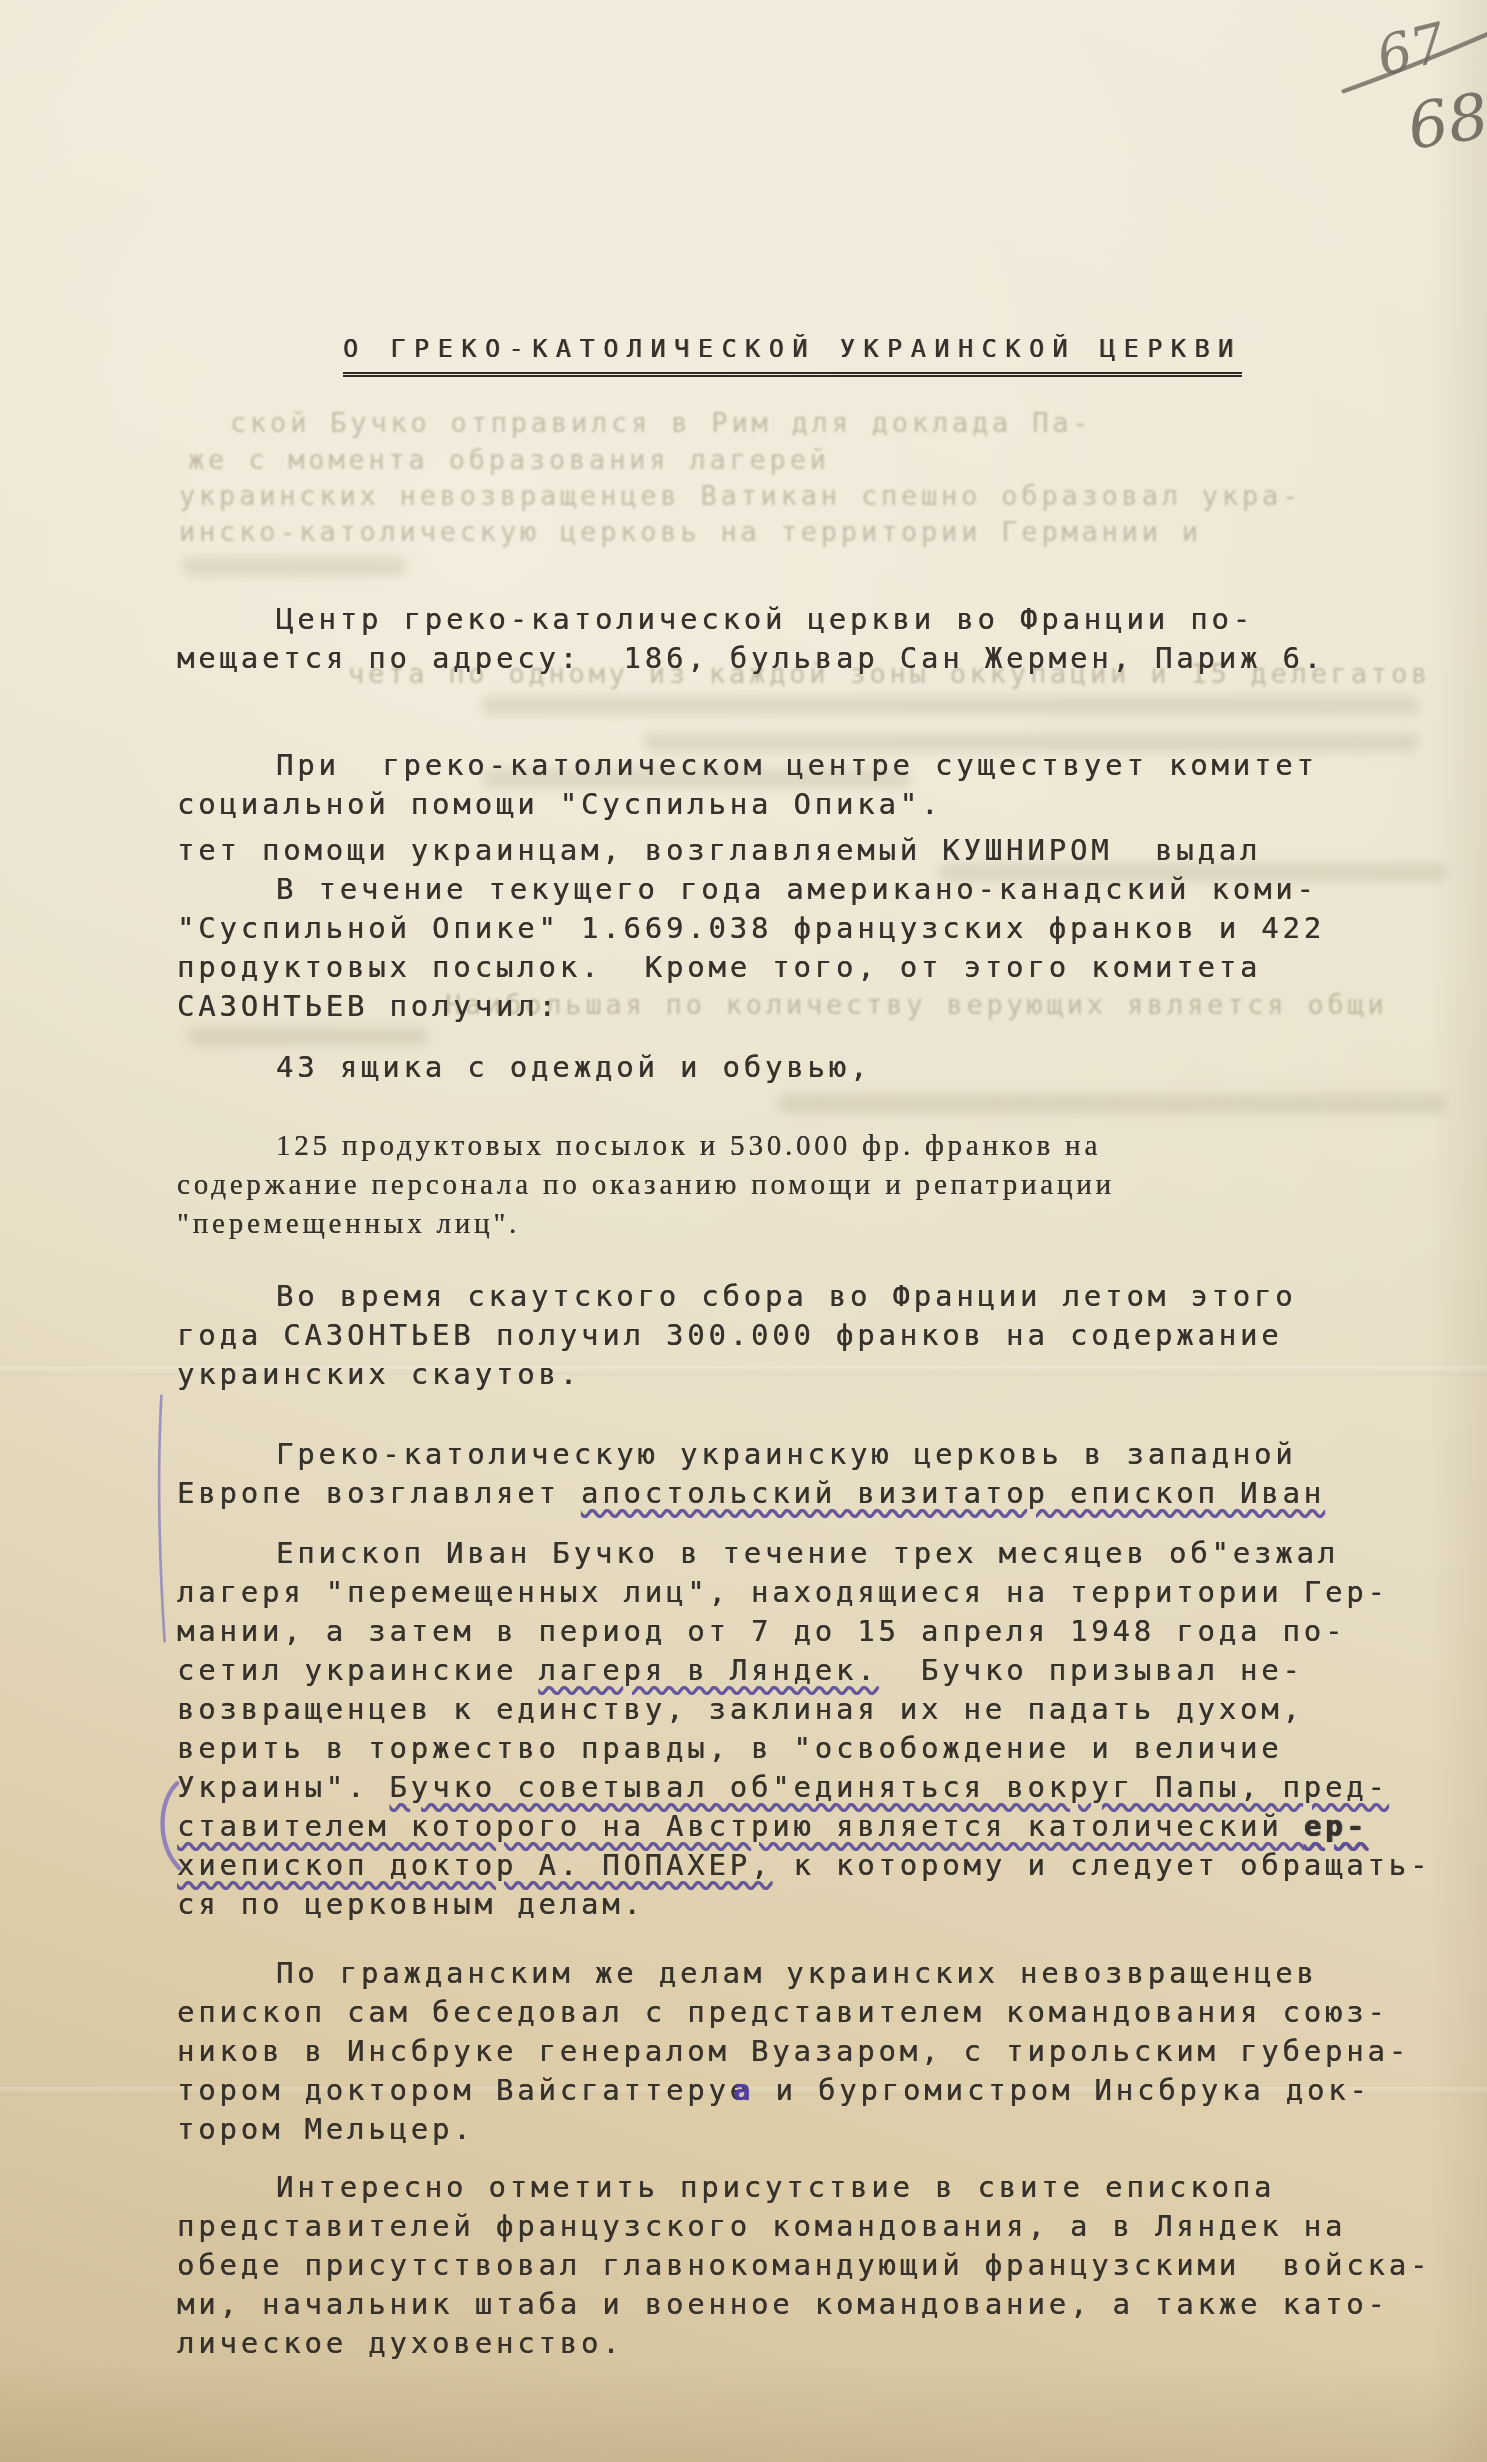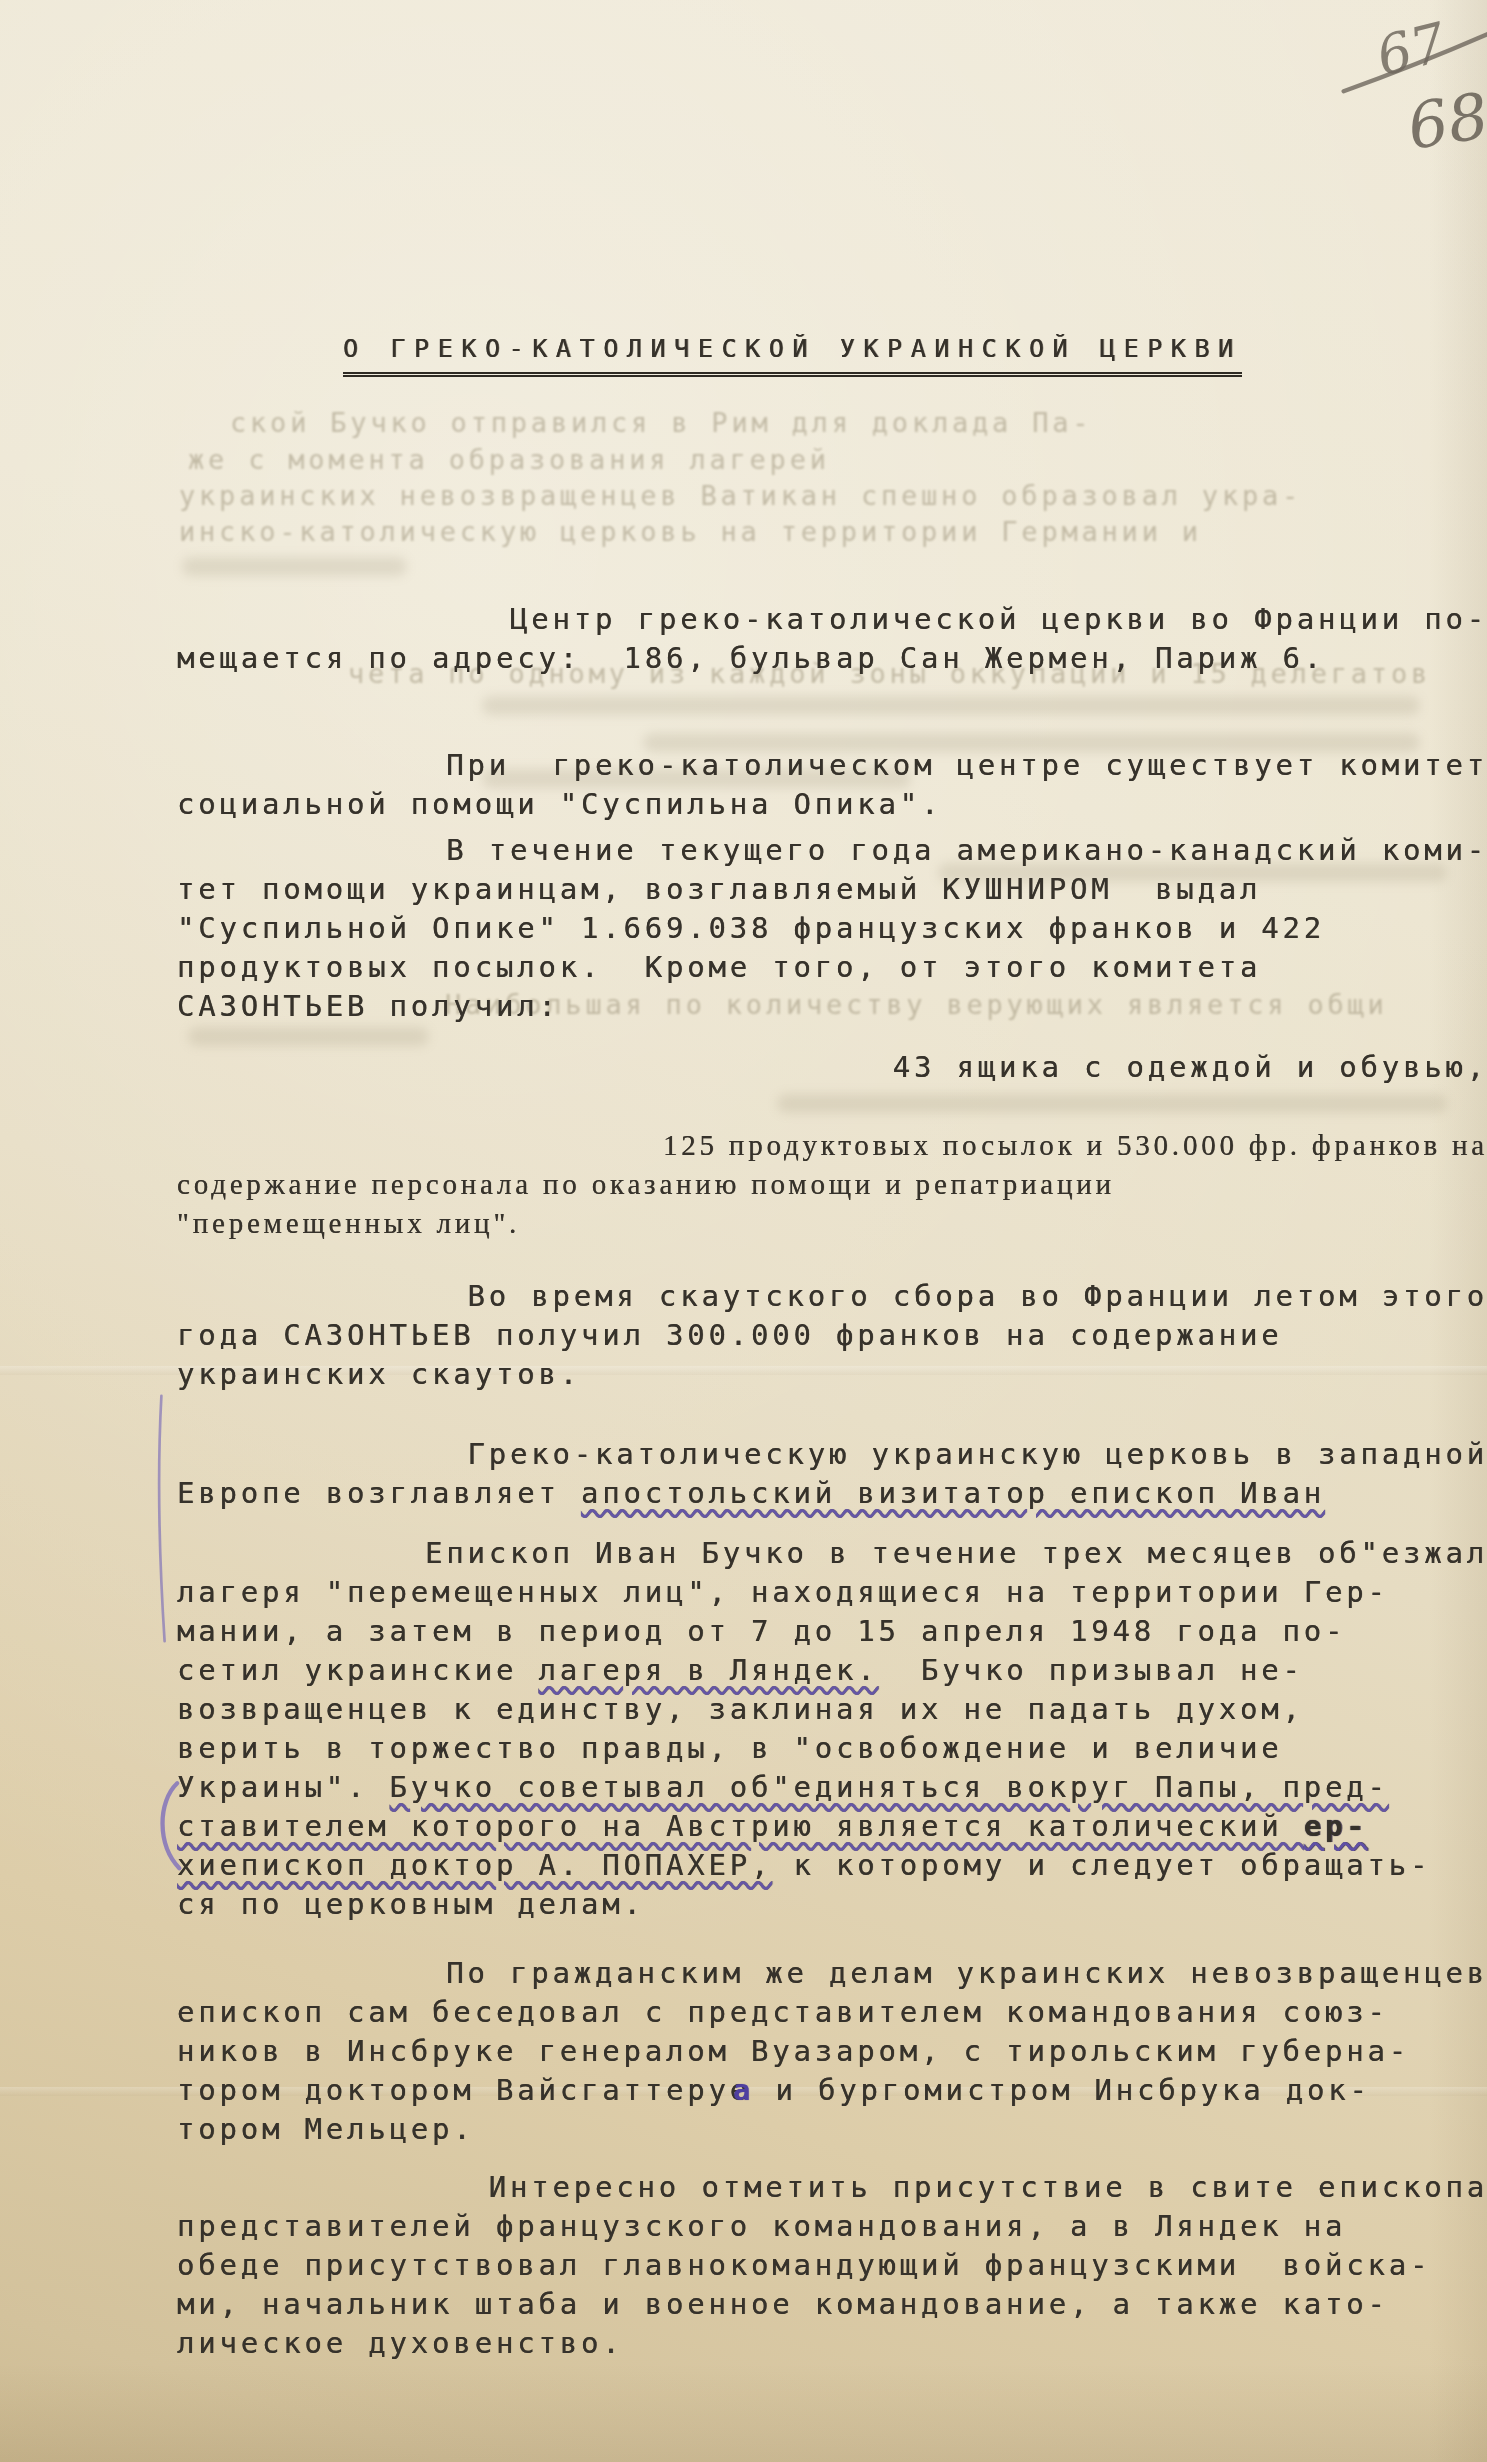--- a/index.html
+++ b/index.html
@@ -18,21 +18,21 @@
       linear-gradient(90deg, rgba(0,0,0,0) 96%, rgba(110,85,45,.10) 100%),
       linear-gradient(0deg, rgba(110,85,45,.12) 0%, rgba(0,0,0,0) 4%);}
   .content{position:absolute;left:0;top:0;width:100%;padding-left:177px;box-sizing:border-box;}
   .block{position:relative;}
   .line{
     white-space:pre;
     font-size:29px;line-height:39px;letter-spacing:3.8px;
     color:#36322b;
     text-shadow:0 0 0.5px rgba(45,40,32,.75), 0.5px 0 0 rgba(45,40,32,.22);
   }
-  .line.indent{text-indent:99px;text-align:right;}
+  .line.indent{text-indent:99px;}
   .title-block .line{
     display:inline-block;
     margin-left:166px;
     font-size:25px;letter-spacing:8.6px;
     border-bottom:5.9px double #2e2a23;
     padding-bottom:4.3px;
     text-shadow:0 0 0.5px rgba(45,40,32,.9), 0.8px 0 0 rgba(45,40,32,.5);
   }
   .seg{white-space:pre;}
   .ink-underline{
@@ -95,22 +95,22 @@
       <div class="block title-block" style="margin-top: 329px;"><div class="line"><span class="seg">О ГРЕКО-КАТОЛИЧЕСКОЙ УКРАИНСКОЙ ЦЕРКВИ</span></div></div>
       <div class="block" style="margin-top: 223px;">
         <div class="line indent"><span class="seg">Центр греко-католической церкви во Франции по-</span></div>
         <div class="line"><span class="seg">мещается по адресу:  186, бульвар Сан Жермен, Париж 6.</span></div>
       </div>
       <div class="block" style="margin-top: 68px;">
         <div class="line indent"><span class="seg">При  греко-католическом центре существует комитет</span></div>
         <div class="line"><span class="seg">социальной помощи "Суспильна Опика".</span></div>
       </div>
       <div class="block" style="margin-top: 7px;">
+        <div class="line"><span class="seg">тет помощи украинцам, возглавляемый КУШНИРОМ  выдал</span></div>
         <div class="line indent"><span class="seg">В течение текущего года американо-канадский коми-</span></div>
-        <div class="line"><span class="seg">тет помощи украинцам, возглавляемый КУШНИРОМ  выдал</span></div>
         <div class="line"><span class="seg">"Суспильной Опике" 1.669.038 французских франков и 422</span></div>
         <div class="line"><span class="seg">продуктовых посылок.  Кроме того, от этого комитета</span></div>
         <div class="line"><span class="seg">САЗОНТЬЕВ получил:</span></div>
       </div>
       <div class="block" style="margin-top: 21.4px;">
         <div class="line indent"><span class="seg">43 ящика с одеждой и обувью,</span></div>
       </div>
       <div class="block" style="margin-top: 39px; font-family: Liberation Serif, serif;">
         <div class="line indent"><span class="seg">125 продуктовых посылок и 530.000 фр. франков на</span></div>
         <div class="line"><span class="seg">содержание персонала по оказанию помощи и репатриации</span></div>

